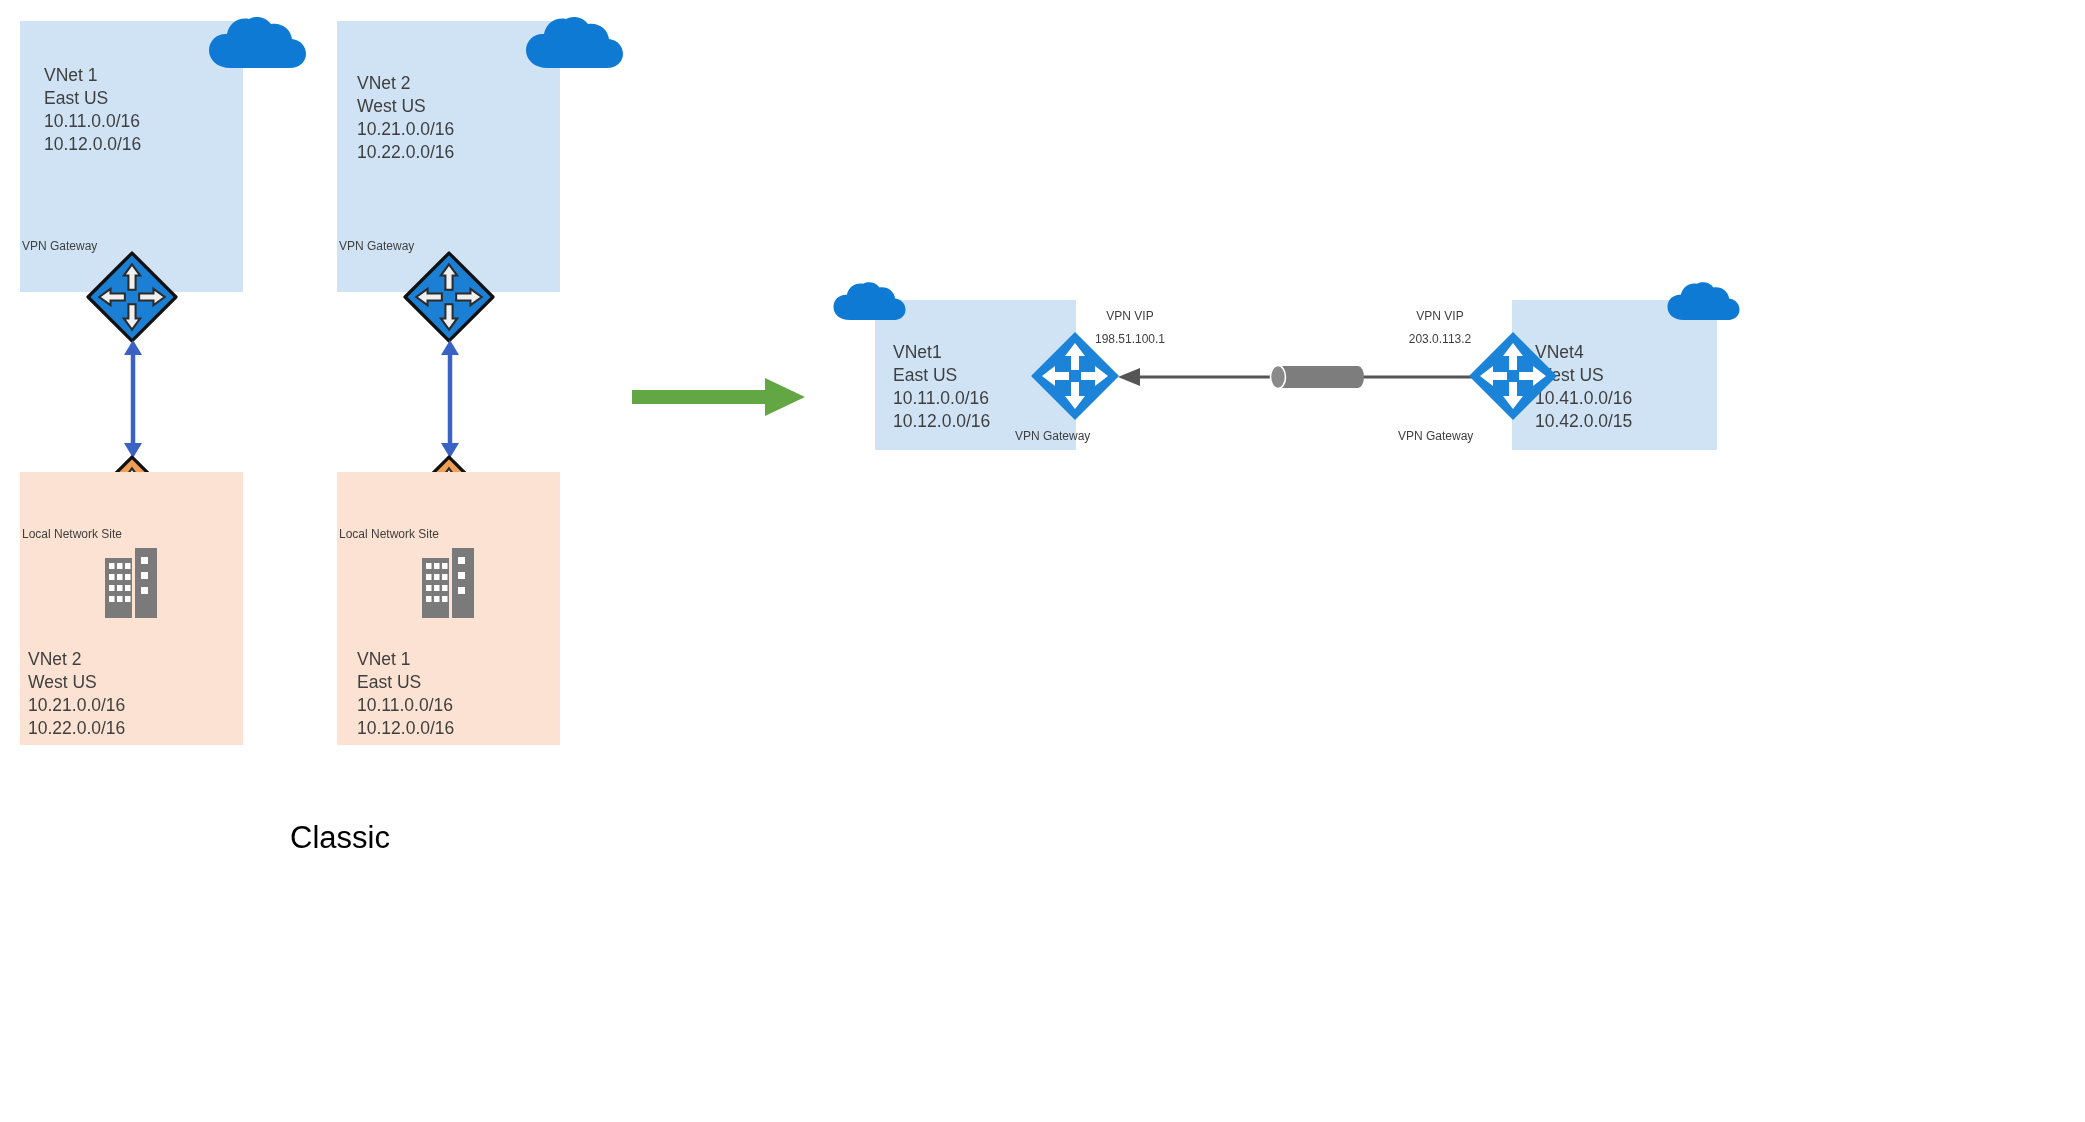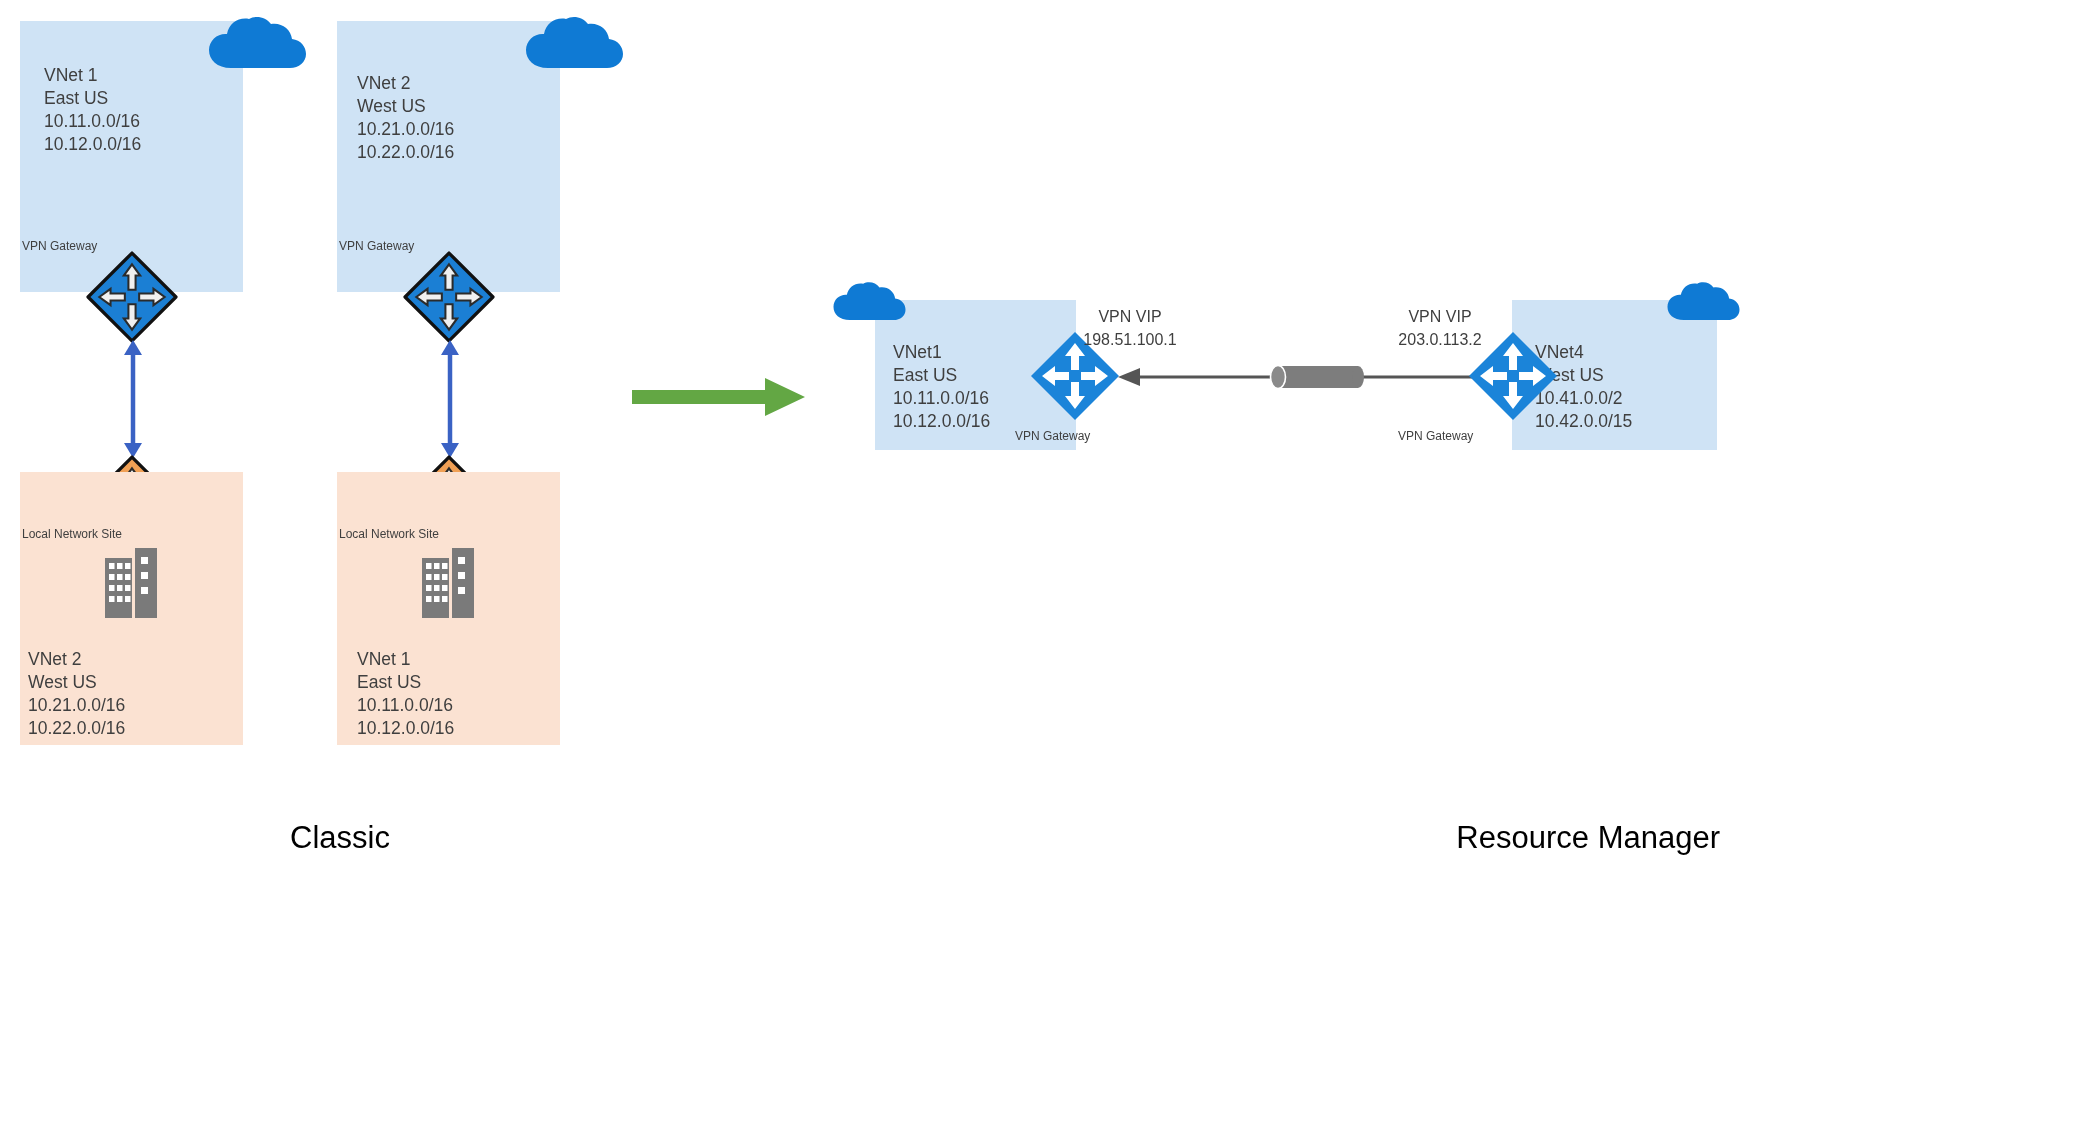--- a/index.html
+++ b/index.html
@@ -32,21 +32,21 @@
   .node-label{
     position:absolute;
     font-size:12px;
     color:#3f3f3f;
     white-space:nowrap;
     text-align:left;
     margin-top:16px;
   }
   .vip-label{
     position:absolute;
-    font-size:16px;
+    font-size:12px;
     color:#3f3f3f;
     white-space:nowrap;
     text-align:center;
     line-height:23px;
   }
   .tunnel-label{
     position:absolute;
     font-size:17.5px;
     color:#3f3f3f;
     text-align:center;
@@ -221,27 +221,26 @@
     <ellipse cx="168" cy="22" rx="7.5" ry="11.5" fill="#8a8a8a" stroke="#ffffff" stroke-width="1.6"></ellipse>
   </svg>
 
 
   <div class="vnet-box" style="left:1512px;top:300px;width:205px;height:150px;"></div>
 
   <svg class="icon" style="left:1666px;top:281px;" width="75" height="41" viewBox="0 0 101 54">
     <use href="#cloud-shape" fill="#0f7ad4"></use>
   </svg>
 
-  <div class="boxtext right" style="left:1535px;top:341px;width:175px;"><span>VNet4</span><br><span>West US</span><br><span>10.41.0.0/2</span><br><span>10.42.0.0/15</span></div>
+  <div class="boxtext right" style="left:1535px;top:341px;width:175px;"><span>VNet4</span><br><span>West US</span><br><span>10.41.0.0/16</span><br><span>10.42.0.0/15</span></div>
 
   <svg class="icon" style="left:1468px;top:331px;" width="90" height="90" viewBox="0 0 90 90">
     <use href="#router-flat" fill="#1b84d9"></use>
   </svg>
 
   <div class="node-label" style="left:1398px;top:413px;width:180px;">VPN Gateway</div>
 
   <div class="vip-label" style="left:1360px;top:305px;width:160px;"><span>VPN VIP</span><br><span>203.0.113.2</span></div>
 
   <div class="section-title" style="left:170px;top:820px;width:220px;">Classic</div>
 
-  <div class="section-title" style="left:1100px;top:820px;width:620px;">Resource Manager</div>
 
 </div>
 
 </body></html>

